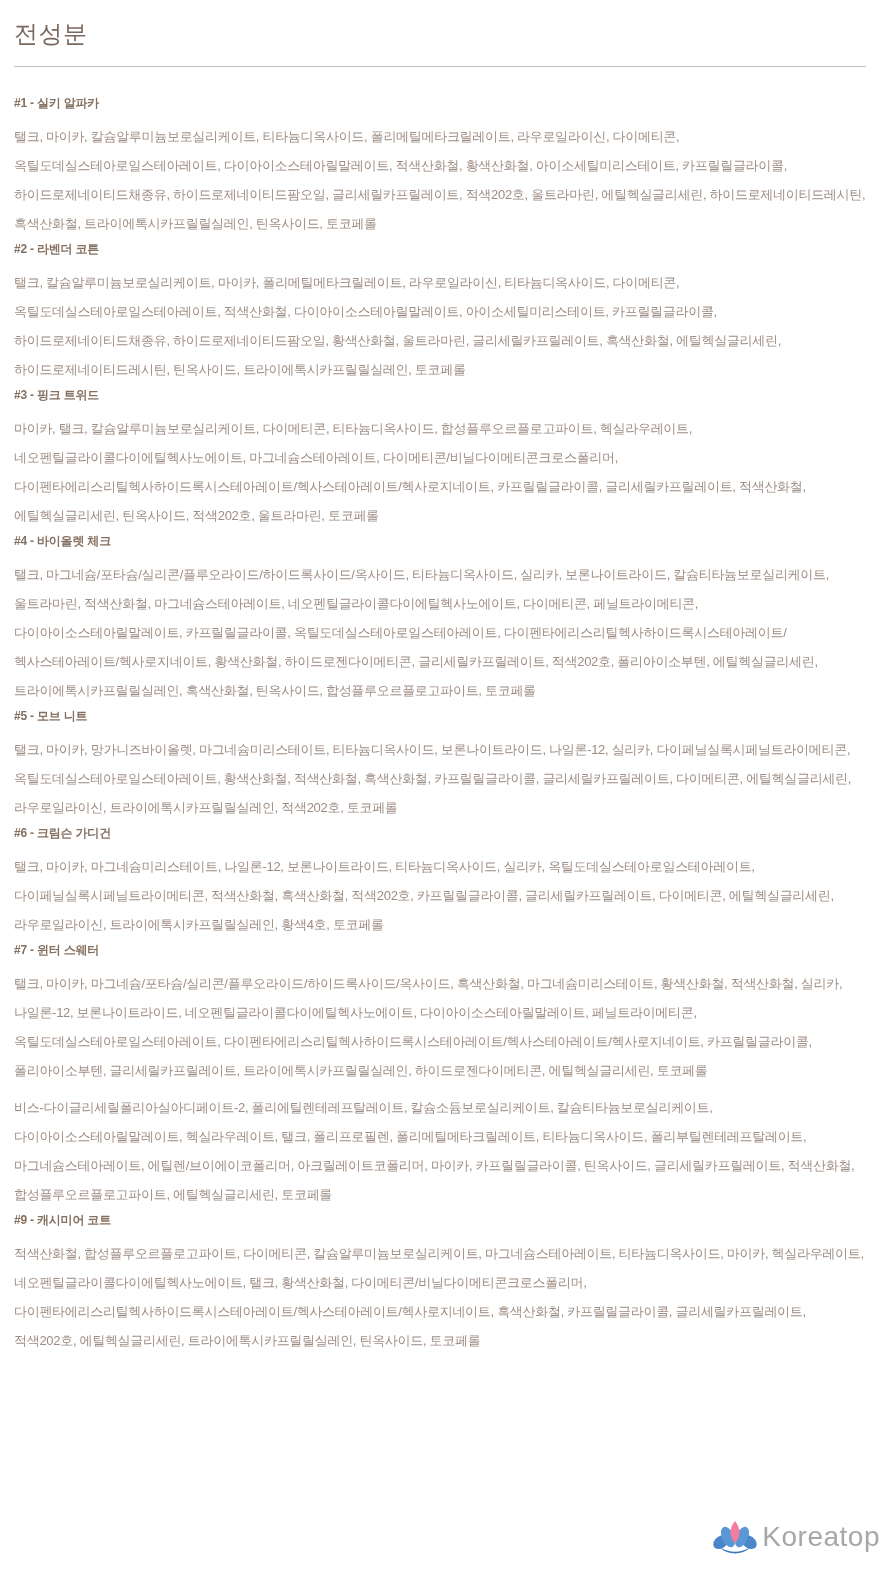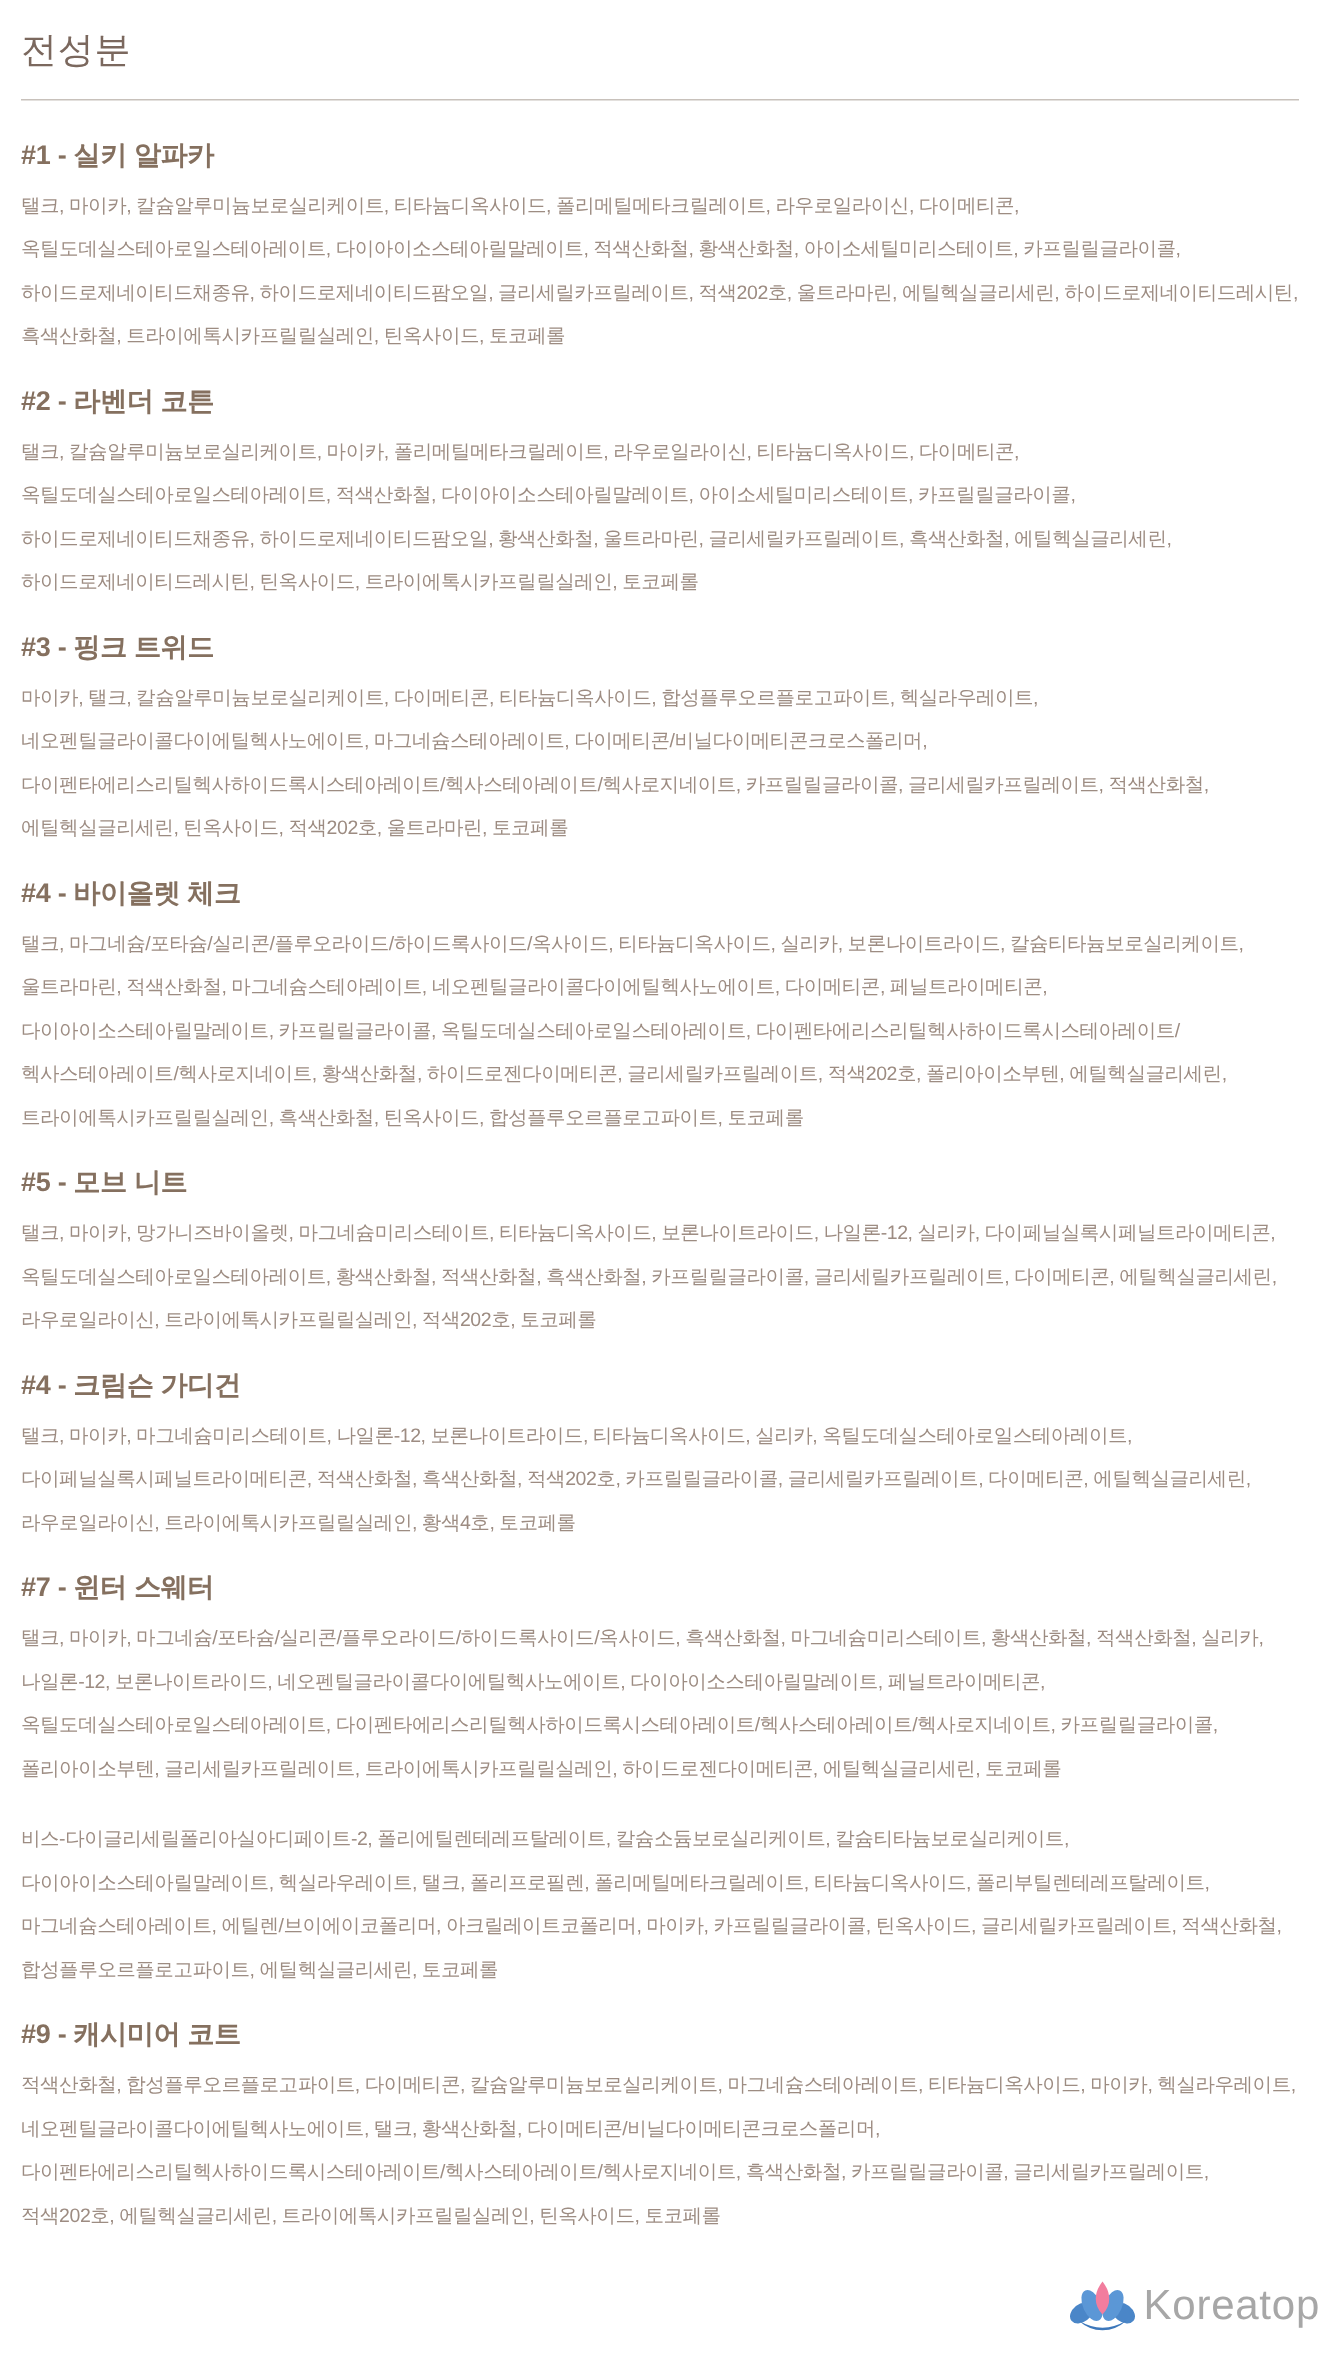--- a/index.html
+++ b/index.html
@@ -23,24 +23,24 @@
     letter-spacing: 0.5px;
     line-height: 27px;
     margin: 0;
   }
   .divider {
     border: none;
     border-top: 1px solid #c8c1bb;
     margin: 19px 0 0 0;
   }
   .sections { display: block; }
-  .section { margin-top: 18px; }
+  .section { }
   .sections > .section:first-child { margin-top: 25px; }
   .section-title {
-    font-size: 18px;
+    font-size: 12px;
     font-weight: 700;
     color: #85705f;
     letter-spacing: -0.2px;
     line-height: 22px;
     margin: 0;
   }
   .ingredient-list {
     font-size: 13px;
     font-weight: 400;
     color: #9d8c82;
@@ -97,21 +97,21 @@
       <h2 class="section-title">#4 - 바이올렛 체크</h2>
       <p class="ingredient-list">탤크, 마그네슘/포타슘/실리콘/플루오라이드/하이드록사이드/옥사이드, 티타늄디옥사이드, 실리카, 보론나이트라이드, 칼슘티타늄보로실리케이트, 울트라마린, 적색산화철, 마그네슘스테아레이트, 네오펜틸글라이콜다이에틸헥사노에이트, 다이메티콘, 페닐트라이메티콘, 다이아이소스테아릴말레이트, 카프릴릴글라이콜, 옥틸도데실스테아로일스테아레이트, 다이펜타에리스리틸헥사하이드록시스테아레이트/헥사스테아레이트/헥사로지네이트, 황색산화철, 하이드로젠다이메티콘, 글리세릴카프릴레이트, 적색202호, 폴리아이소부텐, 에틸헥실글리세린, 트라이에톡시카프릴릴실레인, 흑색산화철, 틴옥사이드, 합성플루오르플로고파이트, 토코페롤</p>
     </div>
 
     <div class="section">
       <h2 class="section-title">#5 - 모브 니트</h2>
       <p class="ingredient-list">탤크, 마이카, 망가니즈바이올렛, 마그네슘미리스테이트, 티타늄디옥사이드, 보론나이트라이드, 나일론-12, 실리카, 다이페닐실록시페닐트라이메티콘, 옥틸도데실스테아로일스테아레이트, 황색산화철, 적색산화철, 흑색산화철, 카프릴릴글라이콜, 글리세릴카프릴레이트, 다이메티콘, 에틸헥실글리세린, 라우로일라이신, 트라이에톡시카프릴릴실레인, 적색202호, 토코페롤</p>
     </div>
 
     <div class="section">
-      <h2 class="section-title">#4 - 크림슨 가디건</h2>
+      <h2 class="section-title">#6 - 크림슨 가디건</h2>
       <p class="ingredient-list">탤크, 마이카, 마그네슘미리스테이트, 나일론-12, 보론나이트라이드, 티타늄디옥사이드, 실리카, 옥틸도데실스테아로일스테아레이트, 다이페닐실록시페닐트라이메티콘, 적색산화철, 흑색산화철, 적색202호, 카프릴릴글라이콜, 글리세릴카프릴레이트, 다이메티콘, 에틸헥실글리세린, 라우로일라이신, 트라이에톡시카프릴릴실레인, 황색4호, 토코페롤</p>
     </div>
 
     <div class="section">
       <h2 class="section-title">#7 - 윈터 스웨터</h2>
       <p class="ingredient-list">탤크, 마이카, 마그네슘/포타슘/실리콘/플루오라이드/하이드록사이드/옥사이드, 흑색산화철, 마그네슘미리스테이트, 황색산화철, 적색산화철, 실리카, 나일론-12, 보론나이트라이드, 네오펜틸글라이콜다이에틸헥사노에이트, 다이아이소스테아릴말레이트, 페닐트라이메티콘, 옥틸도데실스테아로일스테아레이트, 다이펜타에리스리틸헥사하이드록시스테아레이트/헥사스테아레이트/헥사로지네이트, 카프릴릴글라이콜, 폴리아이소부텐, 글리세릴카프릴레이트, 트라이에톡시카프릴릴실레인, 하이드로젠다이메티콘, 에틸헥실글리세린, 토코페롤</p>
     </div>
 
     <div class="section">
       <p class="ingredient-list">비스-다이글리세릴폴리아실아디페이트-2, 폴리에틸렌테레프탈레이트, 칼슘소듐보로실리케이트, 칼슘티타늄보로실리케이트, 다이아이소스테아릴말레이트, 헥실라우레이트, 탤크, 폴리프로필렌, 폴리메틸메타크릴레이트, 티타늄디옥사이드, 폴리부틸렌테레프탈레이트, 마그네슘스테아레이트, 에틸렌/브이에이코폴리머, 아크릴레이트코폴리머, 마이카, 카프릴릴글라이콜, 틴옥사이드, 글리세릴카프릴레이트, 적색산화철, 합성플루오르플로고파이트, 에틸헥실글리세린, 토코페롤</p>

